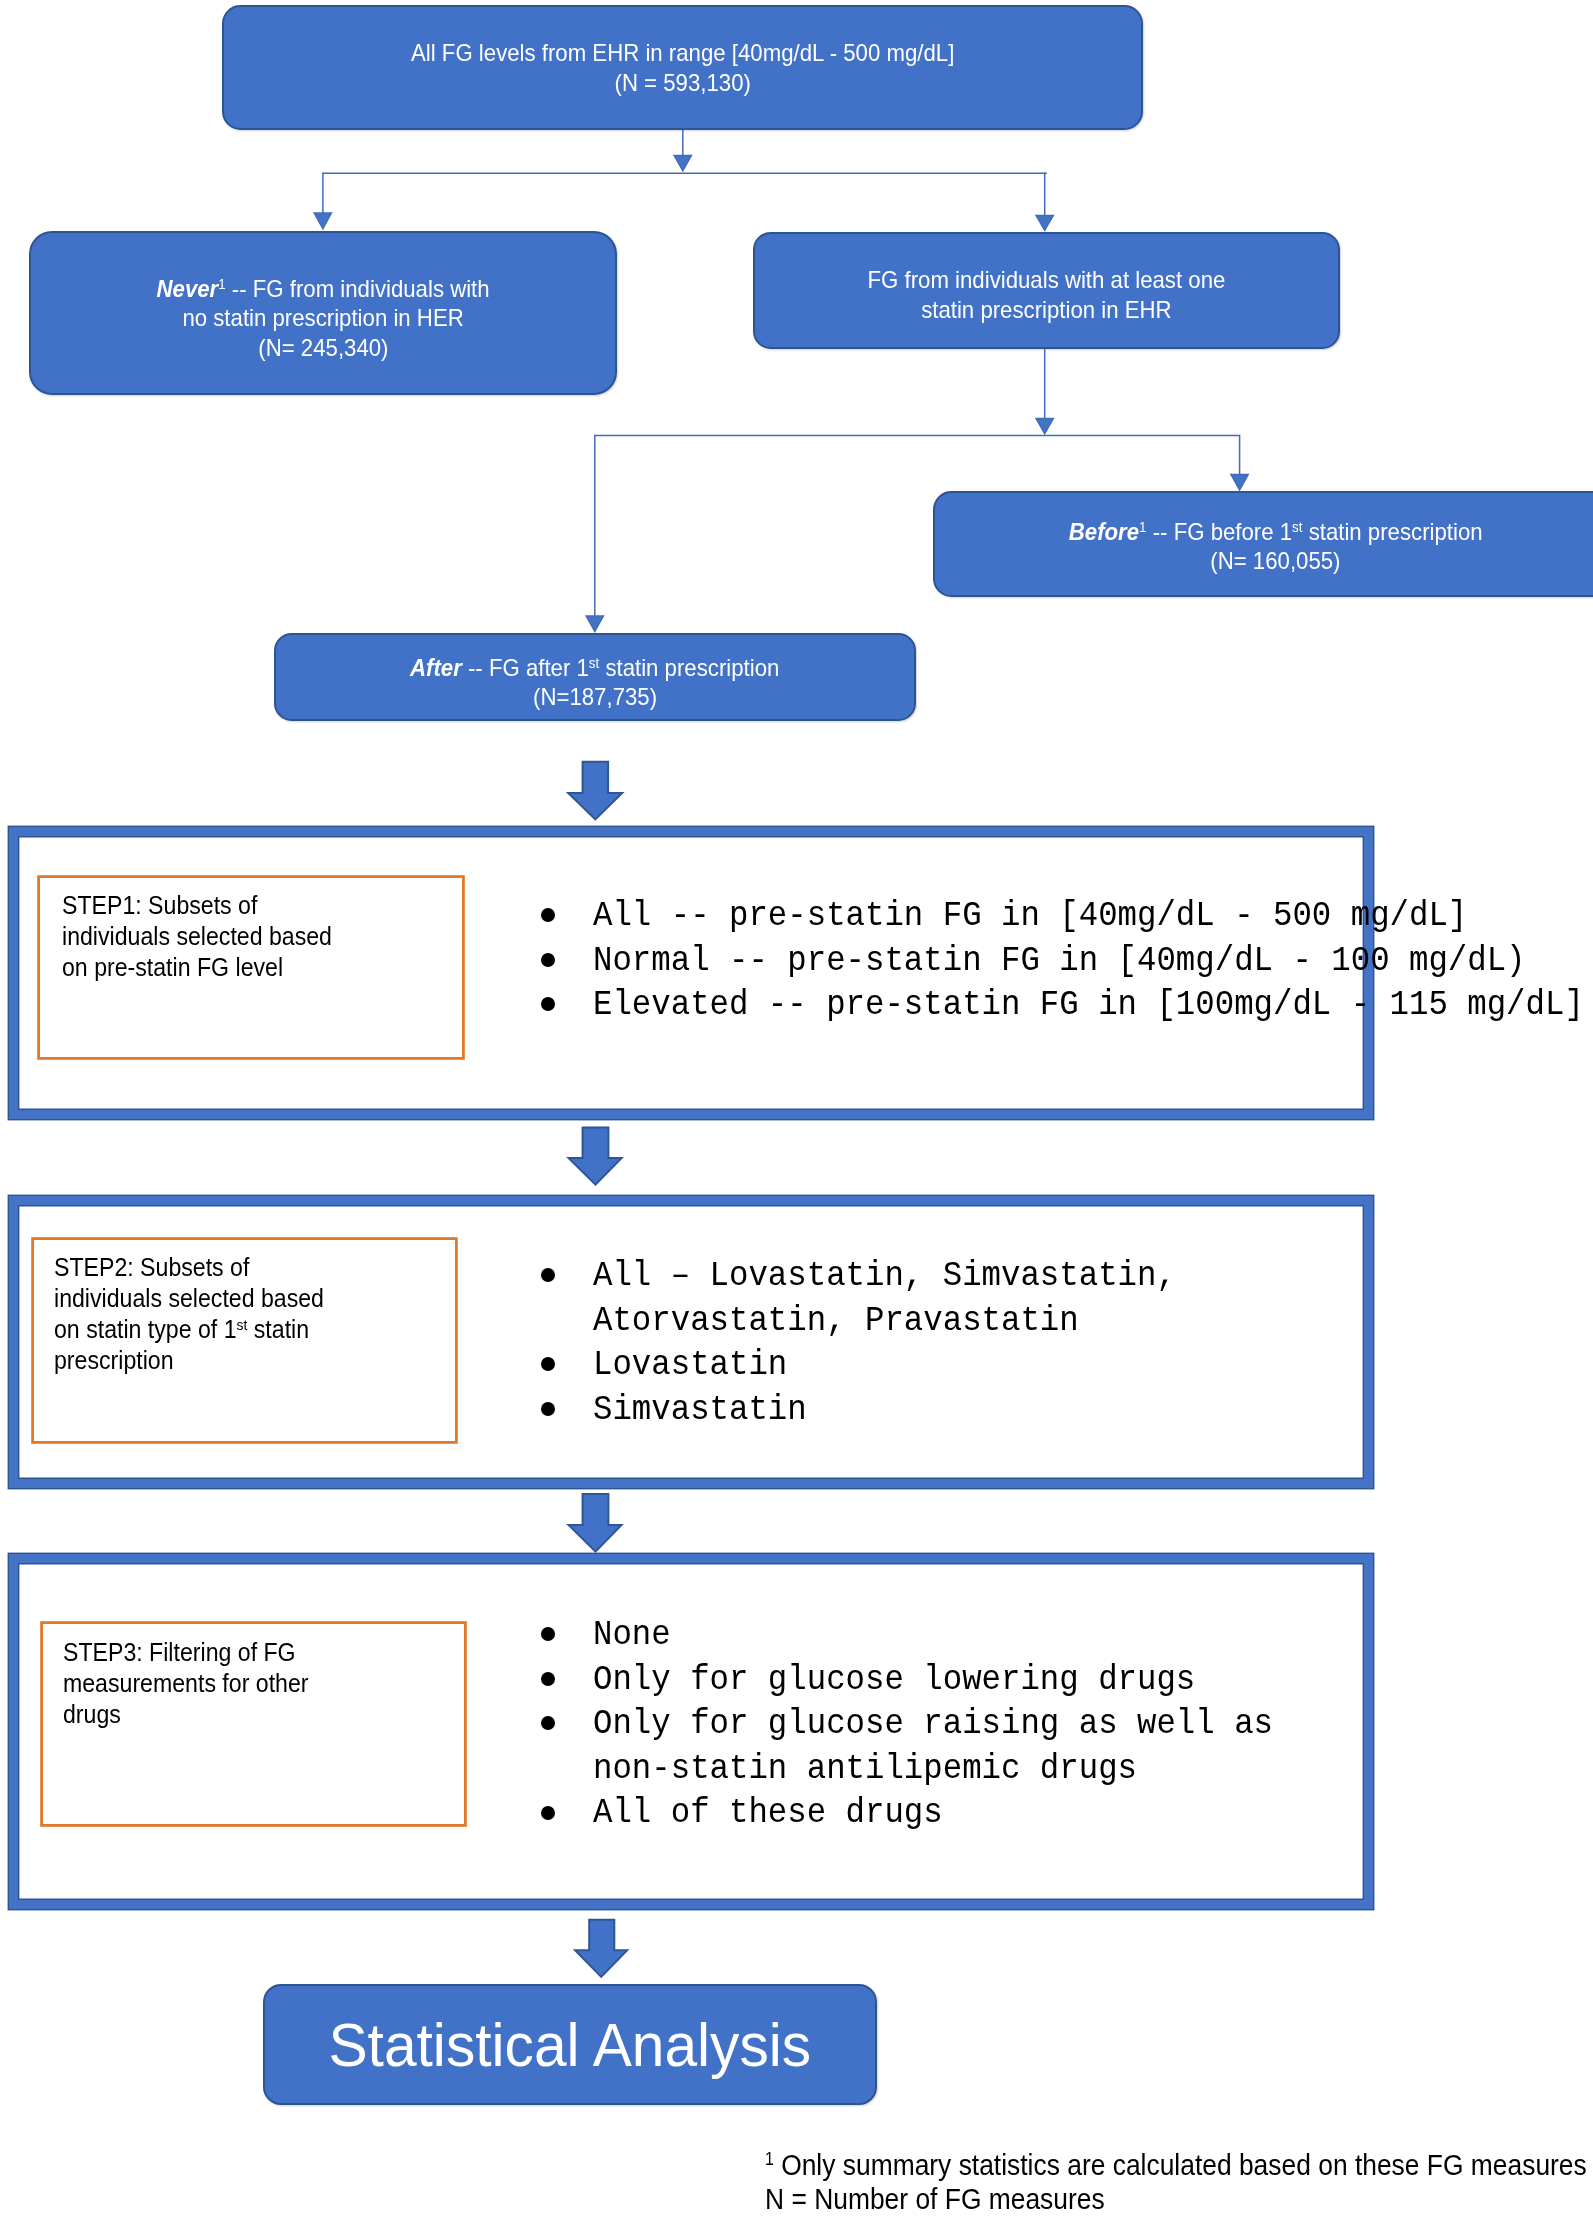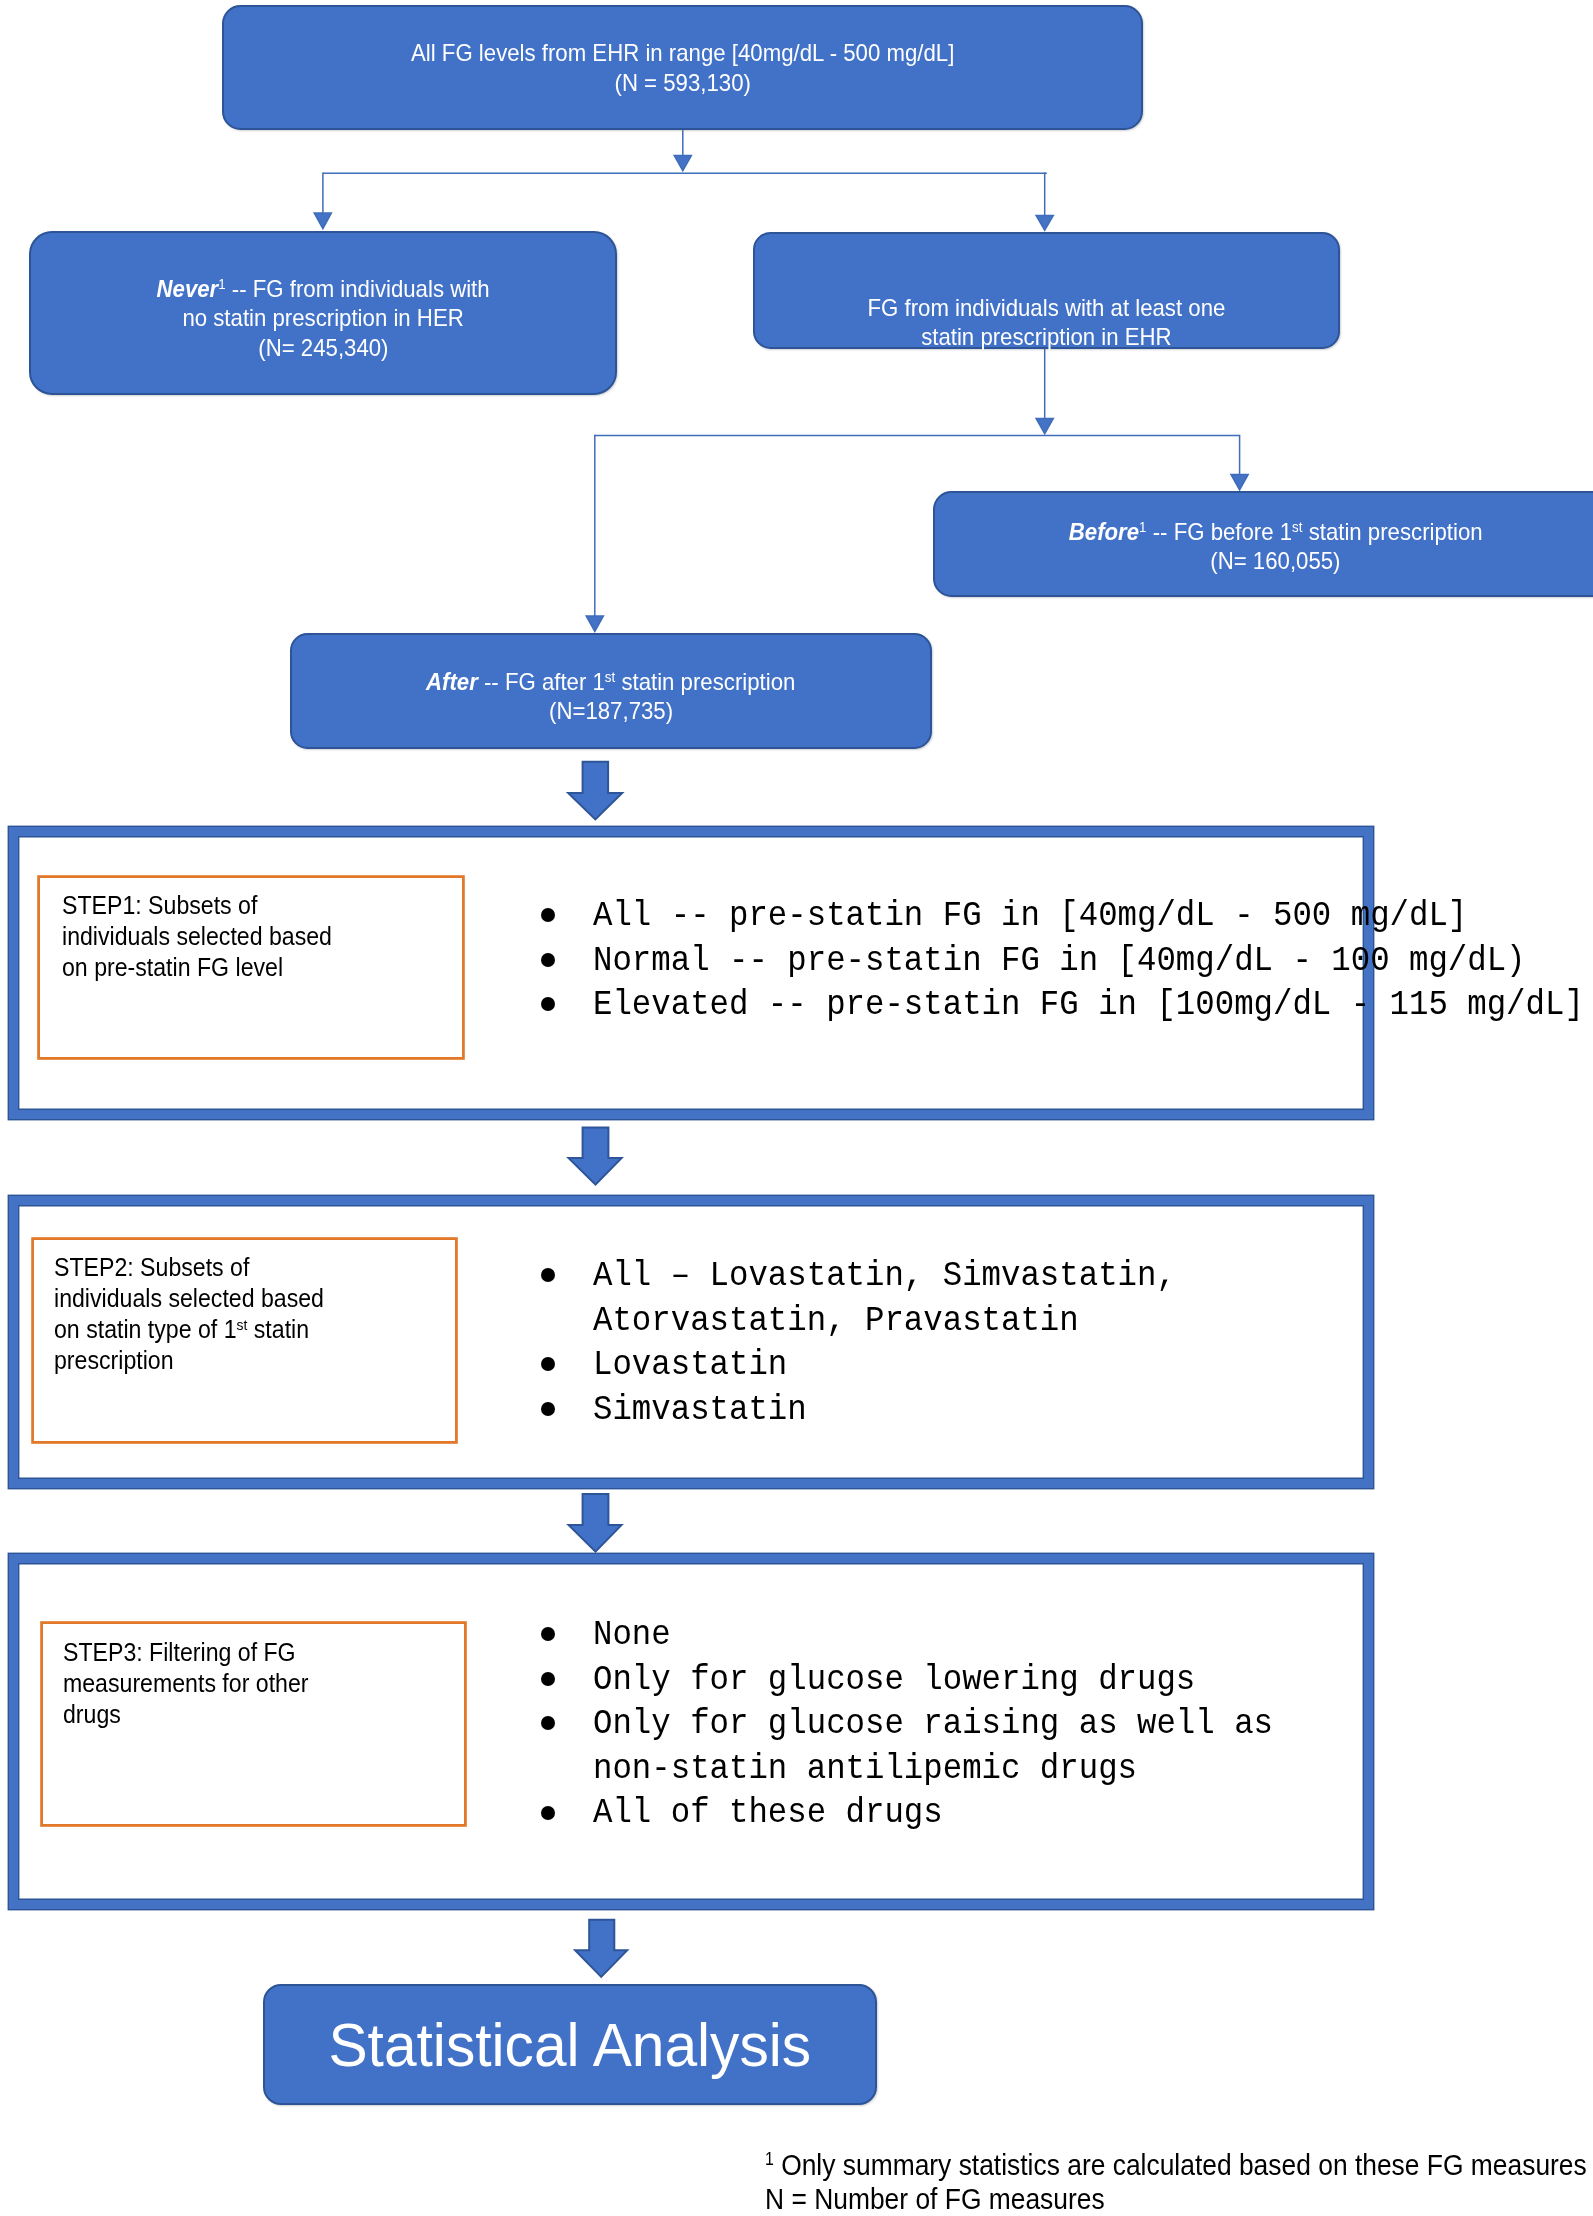--- a/index.html
+++ b/index.html
@@ -35,23 +35,23 @@
                  white-space:nowrap;}
   .blist.wrap .li .tx{white-space:normal;width:760px;}
   .note{position:absolute;font-size:29.5px;line-height:1.153;color:#000;}
   .note div{white-space:nowrap;transform:scaleX(.895);transform-origin:left center;}
   sup{font-size:0.60em;vertical-align:baseline;position:relative;top:-0.55em;
       line-height:0;}
 
   
   #node-source      {left:222px;top:5px;   width:921px;height:125px;border-radius:18.5px;}
   #node-never       {left:29px; top:231px; width:588px;height:164px;border-radius:23px;}
-  #node-statin-users{left:753px;top:232px; width:587px;height:117px;border-radius:17.5px;justify-content:flex-end;}
+  #node-statin-users{left:753px;top:232px; width:587px;height:117px;border-radius:17.5px;}
   #node-before      {left:897px;top:491px; width:685px;height:106px;border-radius:18.5px;margin-left:36px;}
-  #node-after       {left:274px;top:633px; width:642px;height:116px;border-radius:17.5px;margin-left:16px;}
+  #node-after       {left:274px;top:633px; width:642px;height:88px;border-radius:17.5px;}
   #node-analysis    {left:263px;top:1984px;width:614px;height:121px;font-size:60.5px;border-radius:18px;}
   #node-analysis .ln{transform:translateY(1px) scaleX(.970);}
   #node-never .ln       {transform:translateY(5px) scaleX(.925);}
   #node-statin-users .ln{transform:translateY(4px) scaleX(.925);}
   #node-before .ln      {transform:translateY(2px) scaleX(.925);}
   #node-after .ln       {transform:translateY(5px) scaleX(.925);}
 
   
   #step1{left:8.5px;top:826.6px; width:1364.5px;height:292.1px;}
   #step2{left:8.5px;top:1195.6px;width:1364.5px;height:292.1px;}

